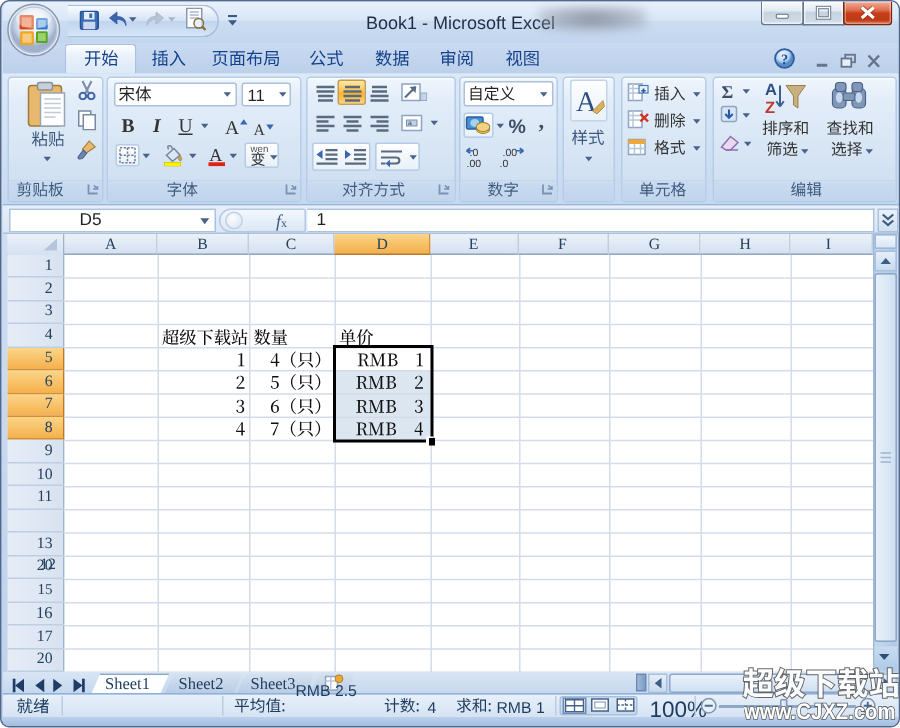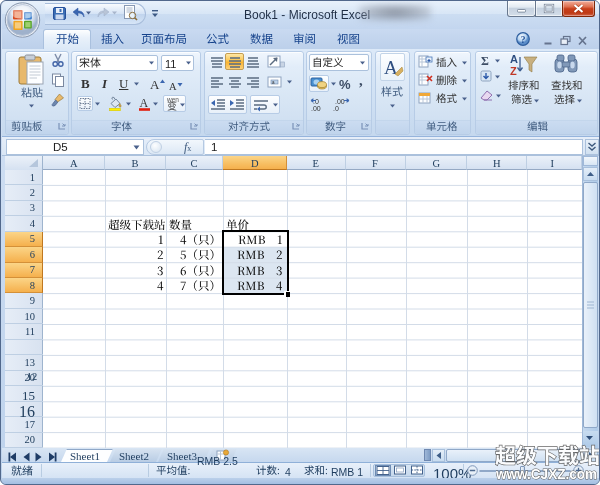--- a/index.html
+++ b/index.html
@@ -956,25 +956,25 @@
 <div style="position:absolute;left:4.0px;top:354.4px;width:38.0px;height:15.4px;border-bottom:1px solid #BECFE3;"></div>
 
 <div style="position:absolute;left:0.0px;top:355.9px;font-size:10.5px;color:#23405F;white-space:nowrap;font-family:'Liberation Serif',serif;left:auto;right:564px;text-align:right;width:30px;">13</div>
 
 <div style="position:absolute;left:4.0px;top:369.9px;width:38.0px;height:15.4px;border-bottom:1px solid #BECFE3;"></div>
 
 <div style="position:absolute;left:0.0px;top:371.4px;font-size:10.5px;color:#23405F;white-space:nowrap;font-family:'Liberation Serif',serif;left:auto;right:564px;text-align:right;width:30px;">20</div>
 
 <div style="position:absolute;left:4.0px;top:385.3px;width:38.0px;height:15.4px;border-bottom:1px solid #BECFE3;"></div>
 
-<div style="position:absolute;left:0.0px;top:386.8px;font-size:13px;color:#23405F;white-space:nowrap;font-family:'Liberation Serif',serif;left:auto;right:564px;text-align:right;width:30px;">15</div>
+<div style="position:absolute;left:0.0px;top:386.8px;font-size:10px;color:#23405F;white-space:nowrap;font-family:'Liberation Serif',serif;left:auto;right:564px;text-align:right;width:30px;">15</div>
 
 <div style="position:absolute;left:4.0px;top:400.8px;width:38.0px;height:15.4px;border-bottom:1px solid #BECFE3;"></div>
 
-<div style="position:absolute;left:0.0px;top:402.2px;font-size:16px;color:#23405F;white-space:nowrap;font-family:'Liberation Serif',serif;left:auto;right:564px;text-align:right;width:30px;">16</div>
+<div style="position:absolute;left:0.0px;top:402.2px;font-size:11px;color:#23405F;white-space:nowrap;font-family:'Liberation Serif',serif;left:auto;right:564px;text-align:right;width:30px;">16</div>
 
 <div style="position:absolute;left:4.0px;top:416.2px;width:38.0px;height:15.4px;border-bottom:1px solid #BECFE3;"></div>
 
 <div style="position:absolute;left:0.0px;top:417.7px;font-size:10.5px;color:#23405F;white-space:nowrap;font-family:'Liberation Serif',serif;left:auto;right:564px;text-align:right;width:30px;">17</div>
 
 <div style="position:absolute;left:4.0px;top:431.6px;width:38.0px;height:15.4px;border-bottom:1px solid #BECFE3;"></div>
 
 <div style="position:absolute;left:0.0px;top:433.1px;font-size:10.5px;color:#23405F;white-space:nowrap;font-family:'Liberation Serif',serif;left:auto;right:564px;text-align:right;width:30px;">20</div>
 
 <div style="position:absolute;left:42.0px;top:169.0px;width:539.0px;height:278.1px;background:#fff;"></div>

